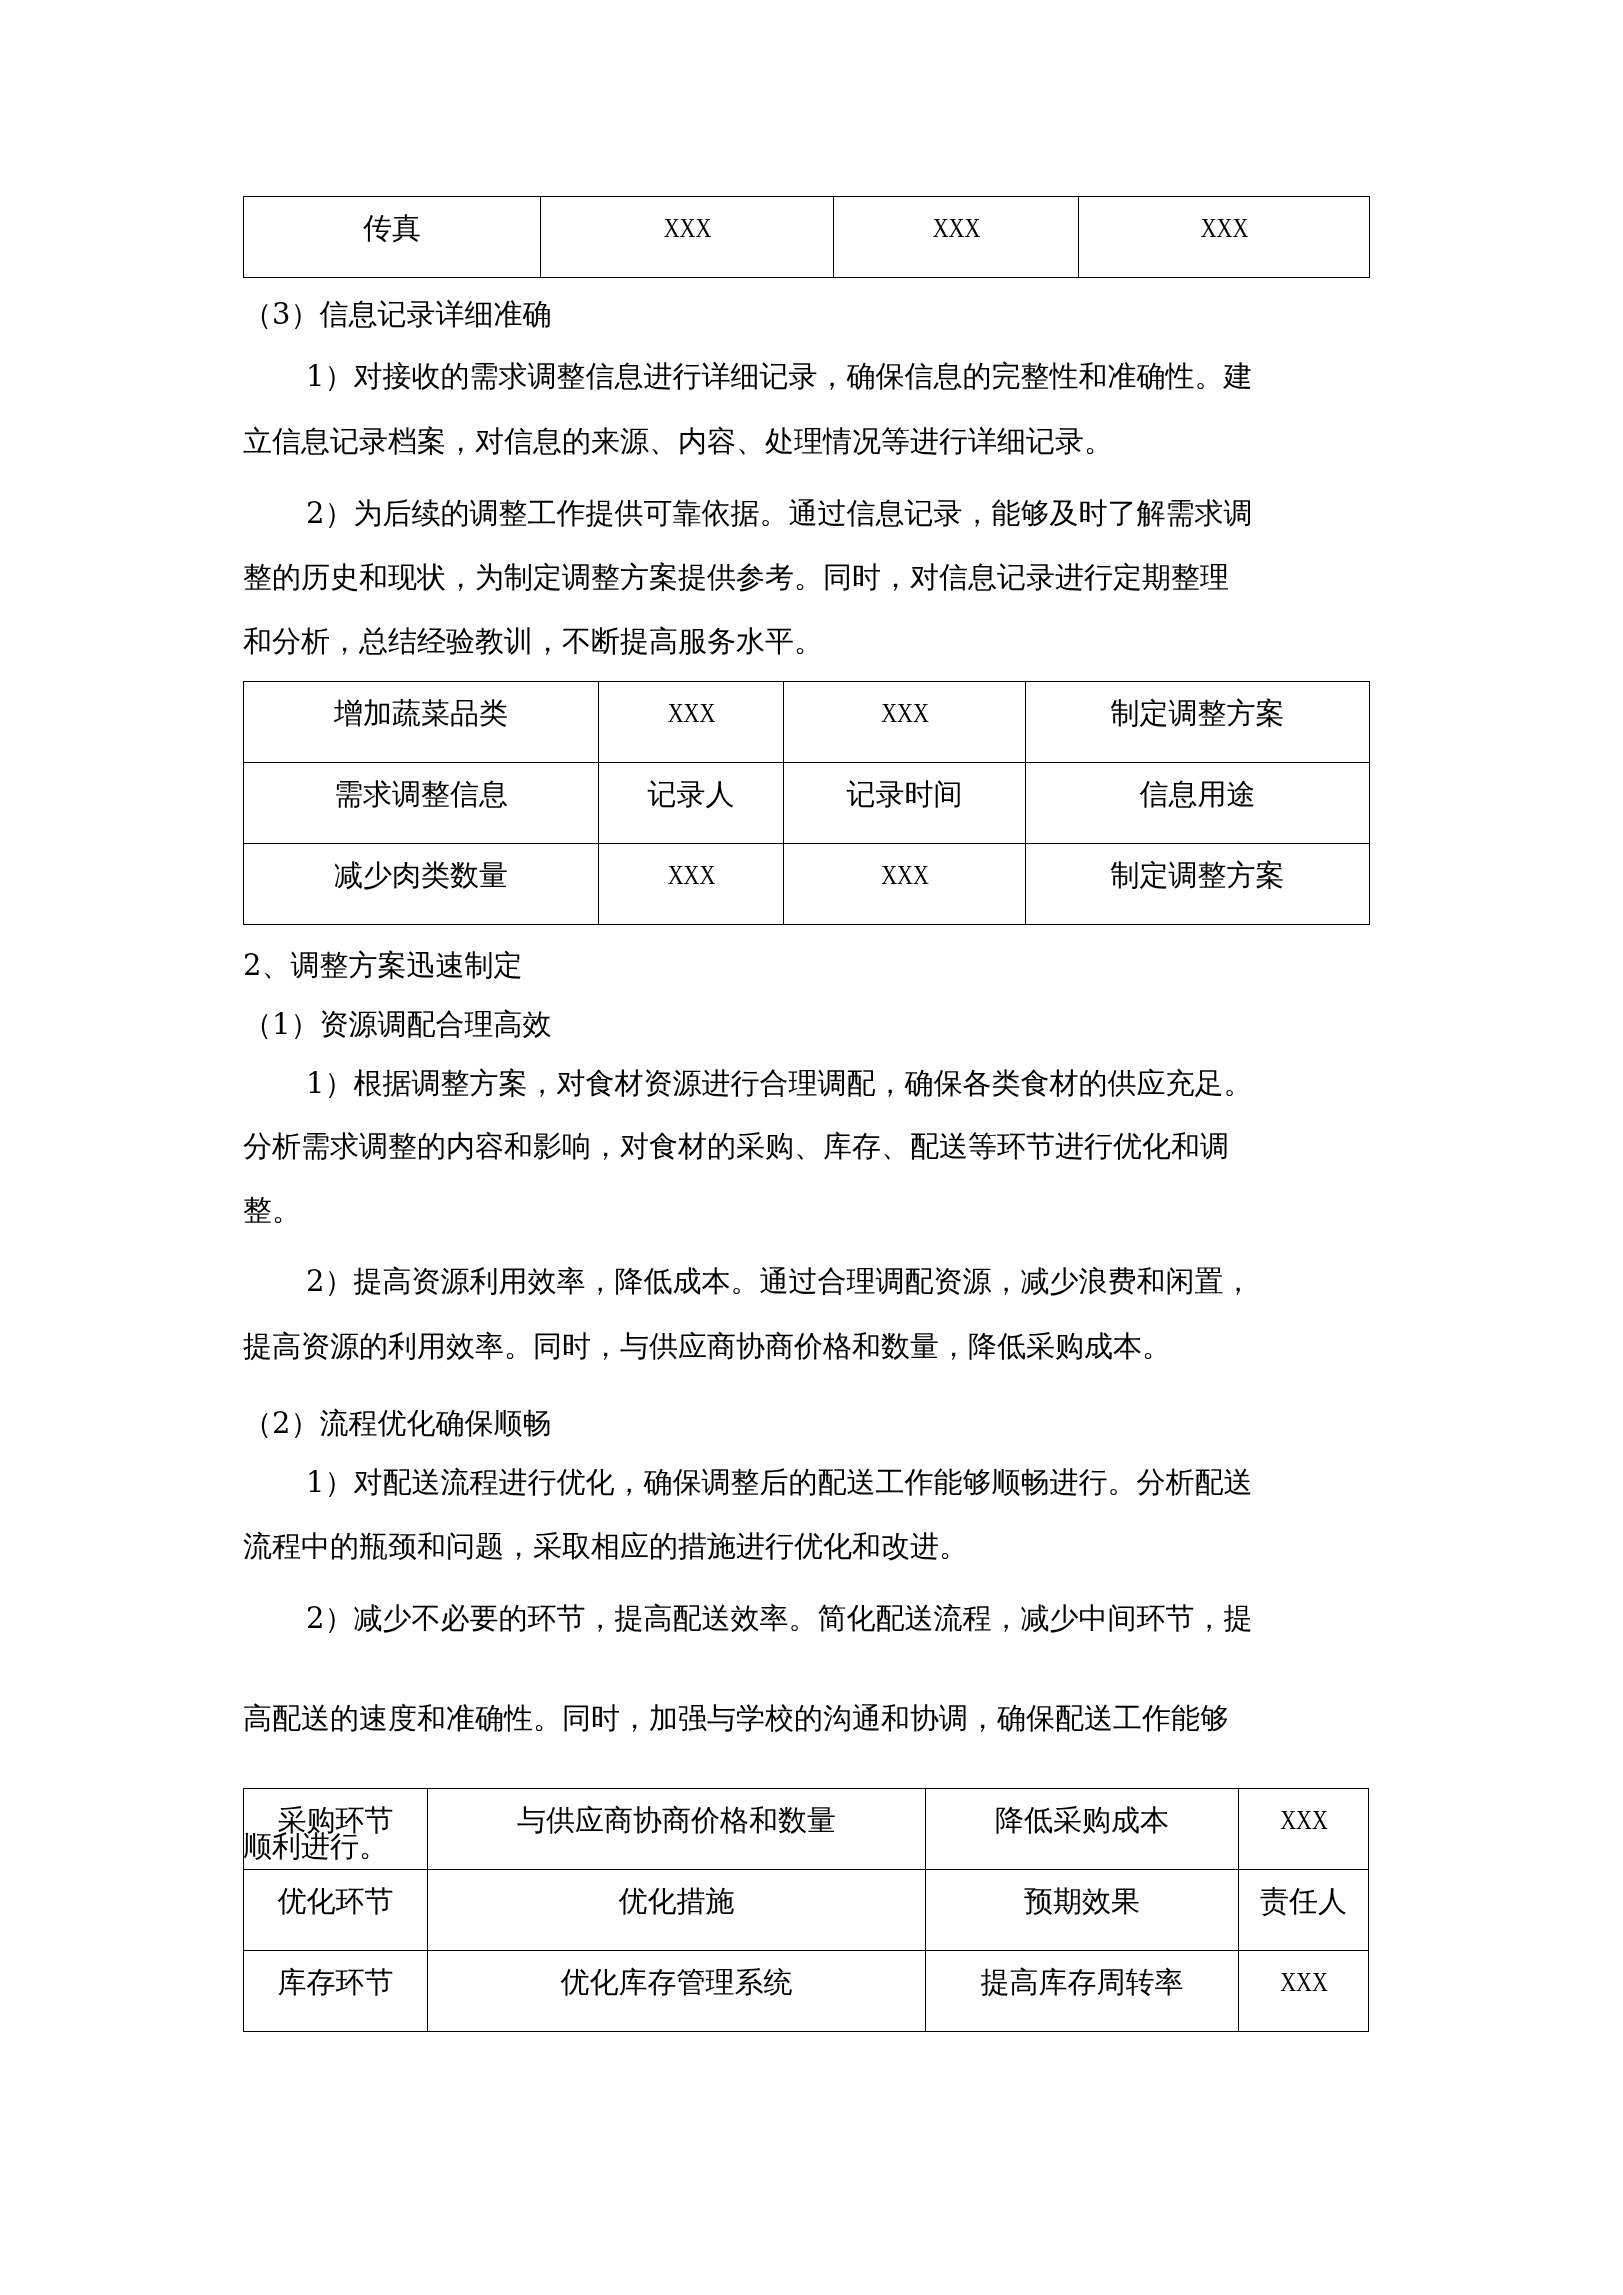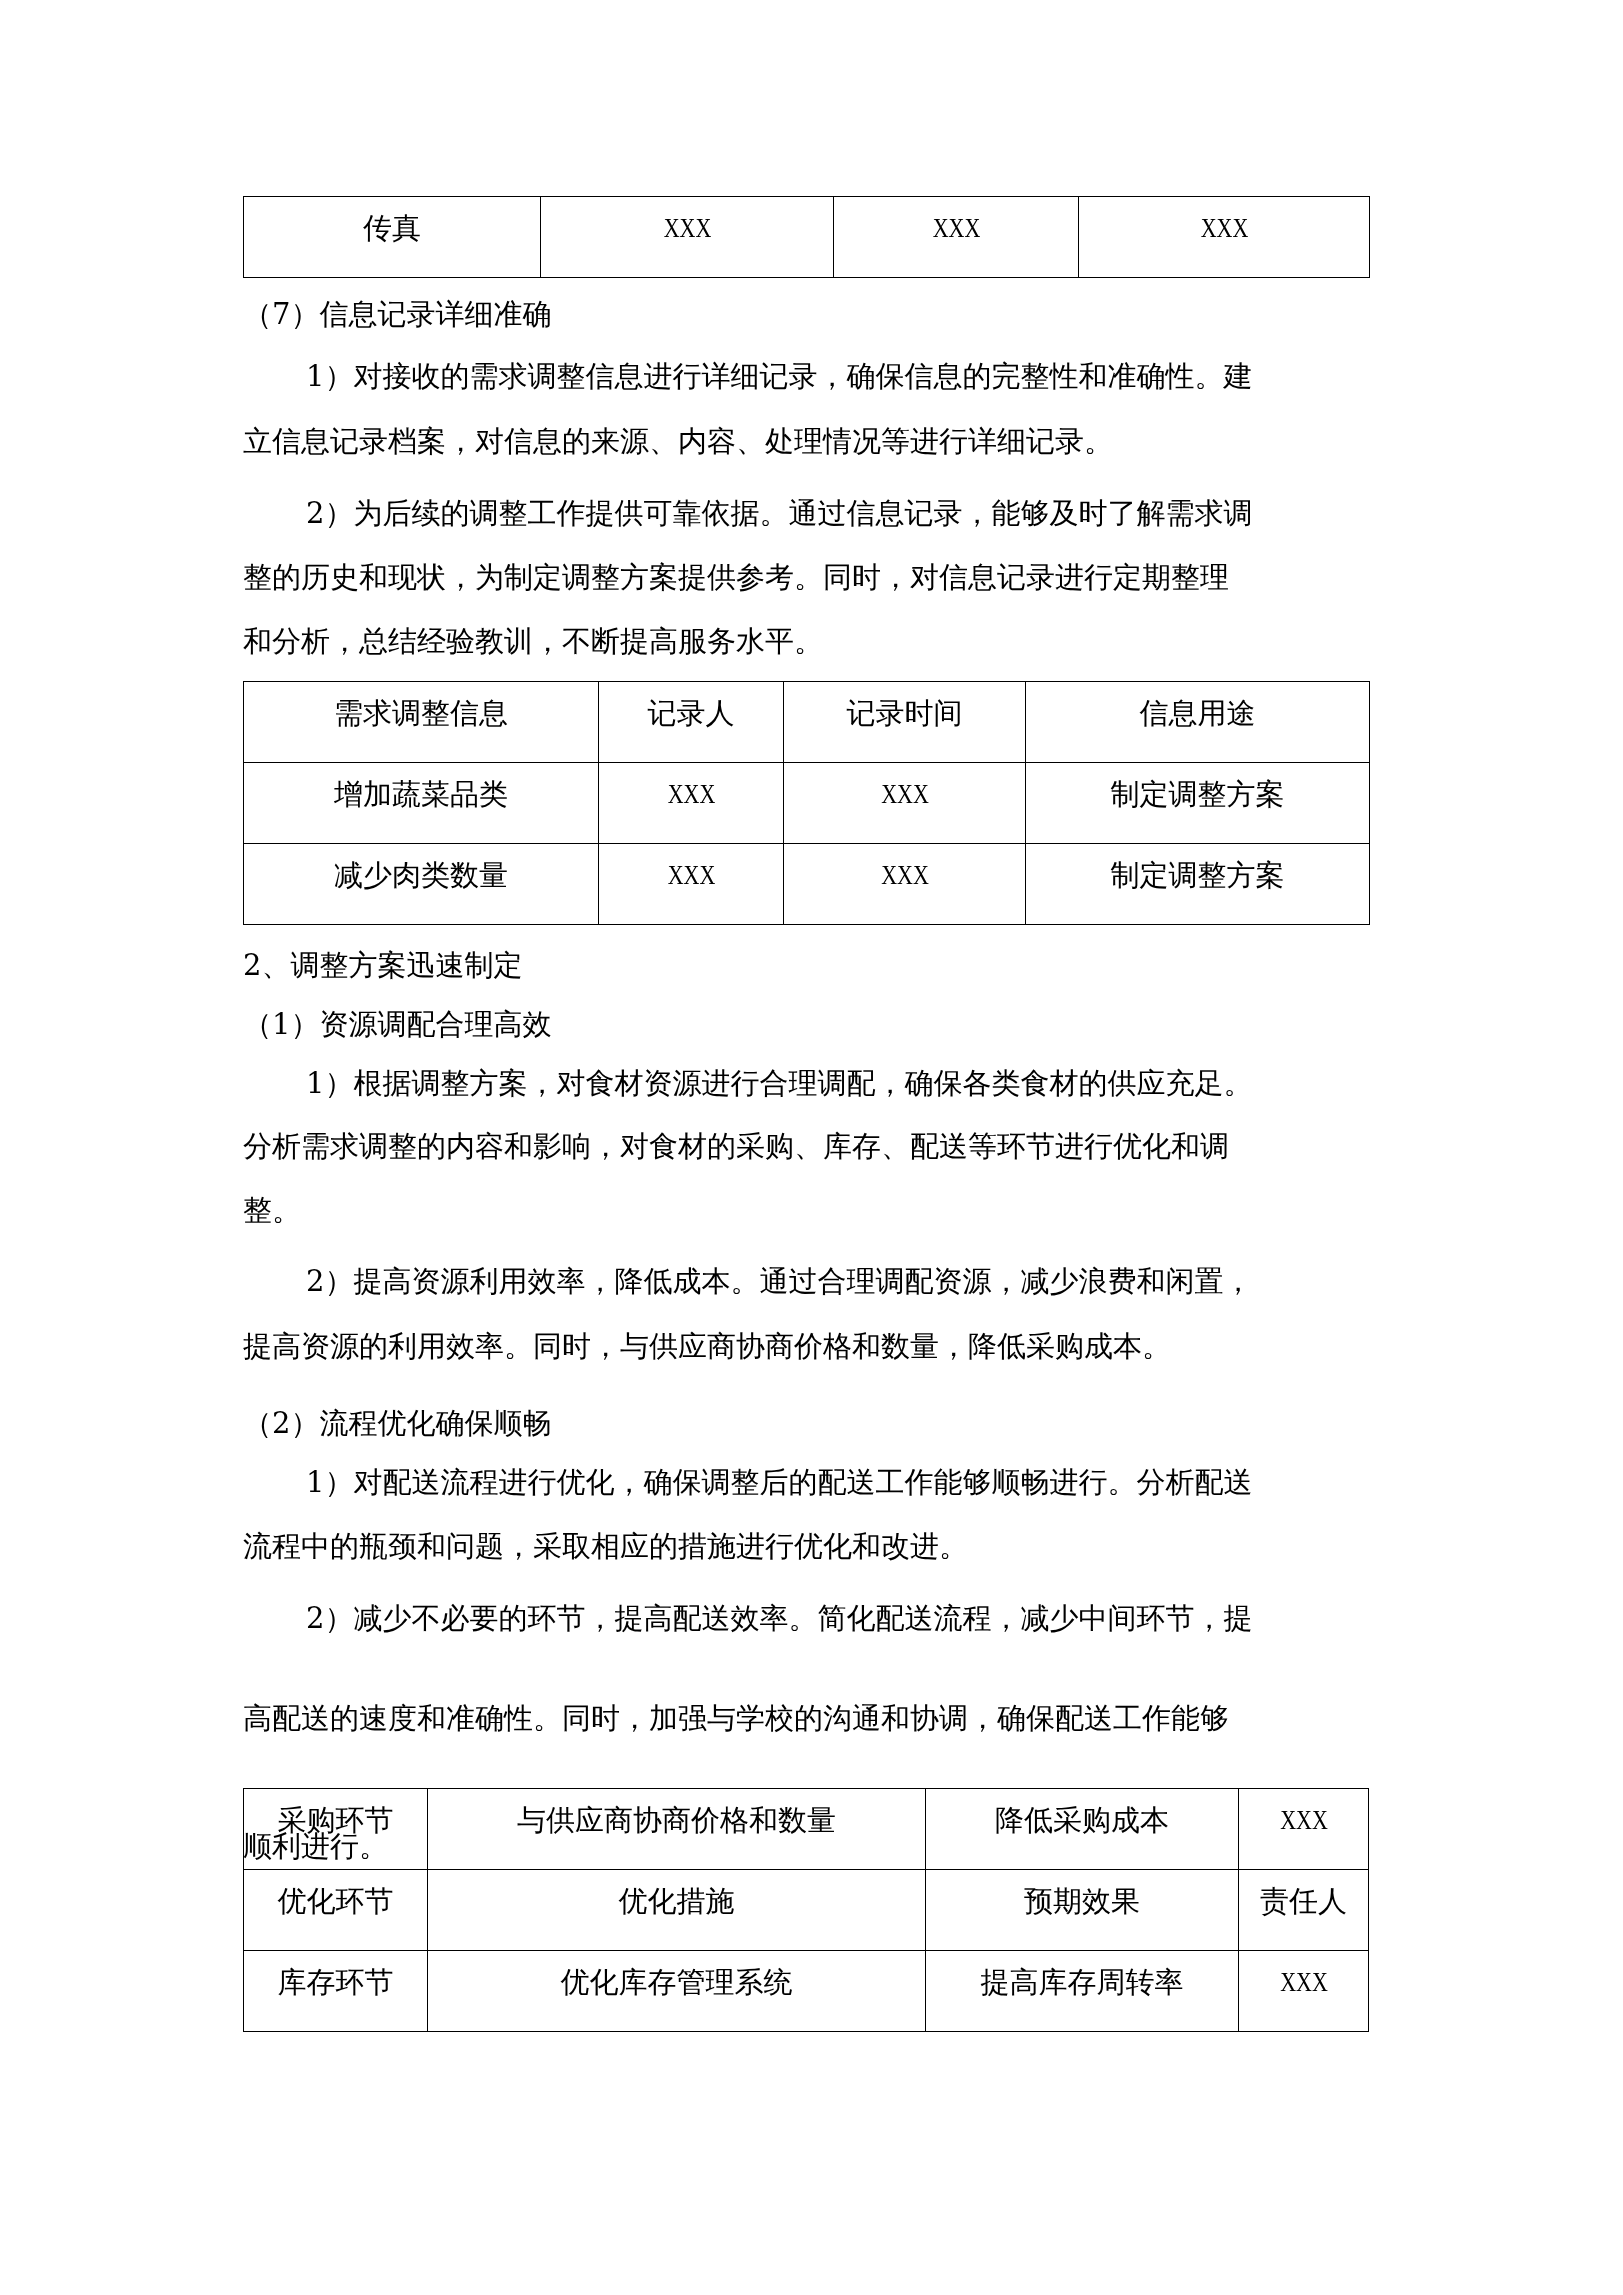--- a/index.html
+++ b/index.html
@@ -30,46 +30,46 @@
     <tbody>
         <tr>
       <td>传真</td>
       <td class="xxx">XXX</td>
       <td class="xxx">XXX</td>
       <td class="xxx">XXX</td>
     </tr>
   </tbody>
     </table>
 
-  <div class="line heading" style="top:300px;">（7）信息记录详细准确</div>
+  <div class="line heading" style="top:300px;">（3）信息记录详细准确</div>
   <div class="line indent" style="top:362px;">1）对接收的需求调整信息进行详细记录，确保信息的完整性和准确性。建</div>
   <div class="line" style="top:427px;">立信息记录档案，对信息的来源、内容、处理情况等进行详细记录。</div>
   <div class="line indent" style="top:499px;">2）为后续的调整工作提供可靠依据。通过信息记录，能够及时了解需求调</div>
   <div class="line" style="top:563px;">整的历史和现状，为制定调整方案提供参考。同时，对信息记录进行定期整理</div>
   <div class="line" style="top:627px;">和分析，总结经验教训，不断提高服务水平。</div>
 
   <table class="doc-table" style="top:681px; width:1126px;">
     <colgroup>
         <col style="width:355px">
         <col style="width:185px">
         <col style="width:242px">
         <col style="width:344px">
       </colgroup>
     <tbody>
         <tr>
+      <td>增加蔬菜品类</td>
+      <td class="xxx">XXX</td>
+      <td class="xxx">XXX</td>
+      <td>制定调整方案</td>
+    </tr>
+    <tr>
       <td>需求调整信息</td>
       <td>记录人</td>
       <td>记录时间</td>
       <td>信息用途</td>
-    </tr>
-    <tr>
-      <td>增加蔬菜品类</td>
-      <td class="xxx">XXX</td>
-      <td class="xxx">XXX</td>
-      <td>制定调整方案</td>
     </tr>
     <tr>
       <td>减少肉类数量</td>
       <td class="xxx">XXX</td>
       <td class="xxx">XXX</td>
       <td>制定调整方案</td>
     </tr>
   </tbody>
     </table>
 

